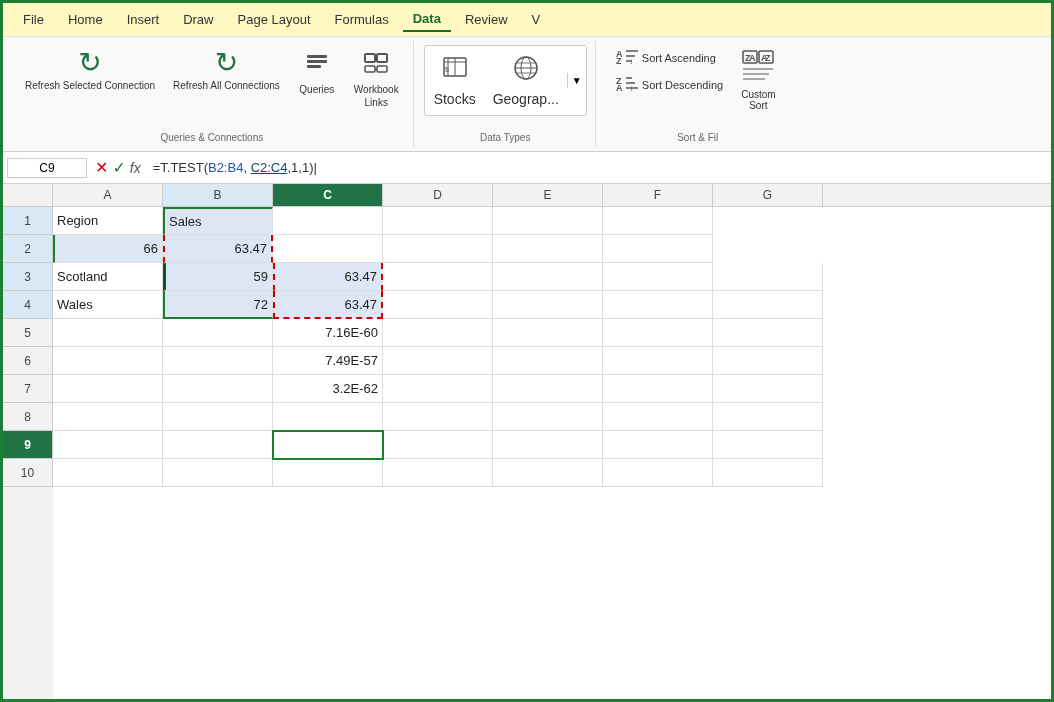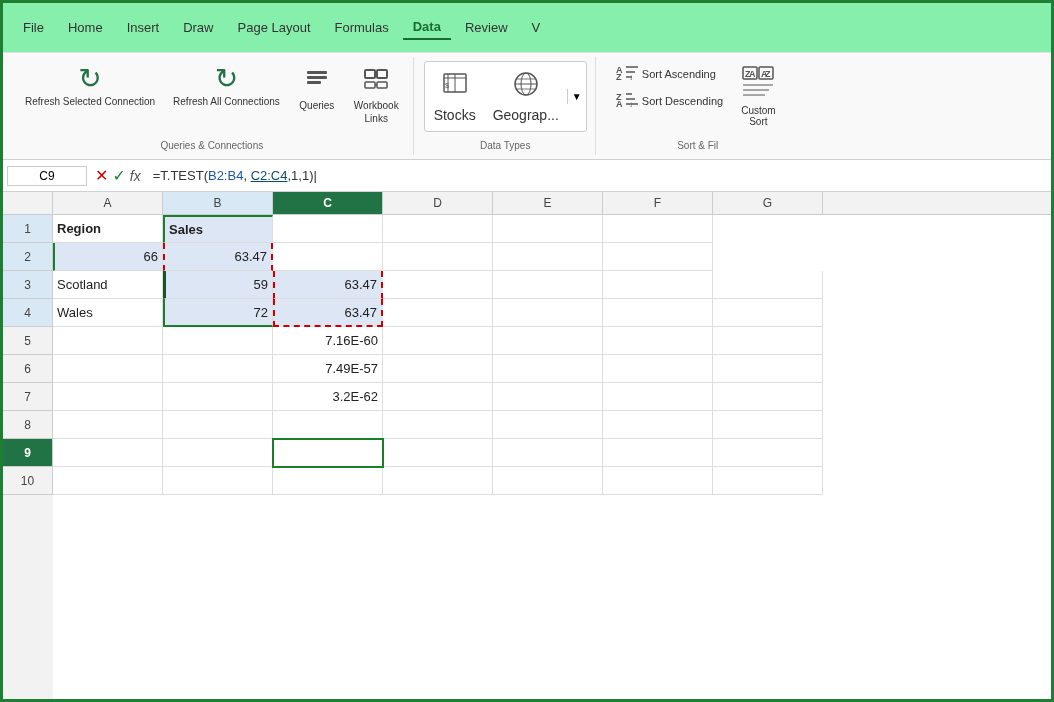--- a/index.html
+++ b/index.html
@@ -17,24 +17,24 @@
       width: 1054px;
       height: 702px;
       border: 3px solid #1e7e34;
       background: #fff;
       display: flex;
       flex-direction: column;
     }
 
     
     .menu-bar {
-      background: #86efac;
-      display: flex;
-      align-items: center;
-      padding: 12px 10px;
+      background: #fef9c3;
+      display: flex;
+      align-items: center;
+      padding: 4px 10px;
       border-bottom: 1px solid #e0e0e0;
       gap: 4px;
     }
     .menu-item {
       padding: 4px 10px;
       font-size: 13px;
       cursor: pointer;
       color: #333;
     }
     .menu-item.active {
@@ -69,21 +69,21 @@
       align-items: flex-start;
       justify-content: center;
       flex: 1;
       gap: 6px;
     }
 
     .ribbon-group-label {
       font-size: 10px;
       color: #666;
       text-align: center;
-      margin-top: 8px;
+      margin-top: 16px;
     }
 
     .ribbon-btn {
       display: flex;
       flex-direction: column;
       align-items: center;
       cursor: pointer;
       padding: 4px 6px;
       border-radius: 3px;
       min-width: 50px;
@@ -285,21 +285,21 @@
       border-bottom: 1px solid #ddd;
       padding: 0 4px;
       display: flex;
       align-items: center;
       font-size: 13px;
       color: #222;
       overflow: hidden;
       position: relative;
     }
     .grid-cell.right-align { justify-content: flex-end; }
-    .grid-cell.bold { font-weight: bold; }
+    .grid-cell.bold { font-weight: normal; }
     .grid-cell.selected-cell {
       background: #fff;
       outline: 2px solid #1a7f2a;
       outline-offset: -1px;
       z-index: 2;
     }
     .grid-cell.col-b-selected {
       background: #dce6f4;
     }
     .grid-cell.col-c-selected {

